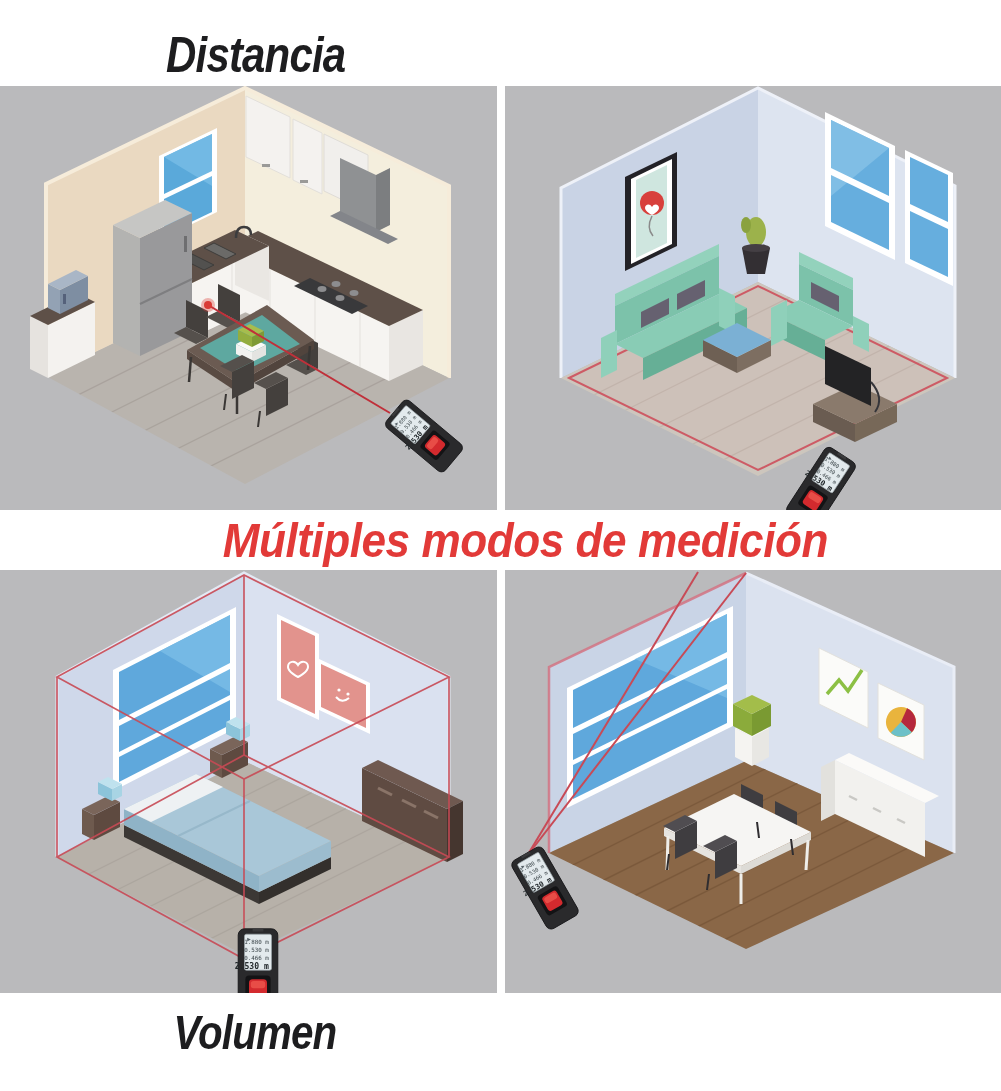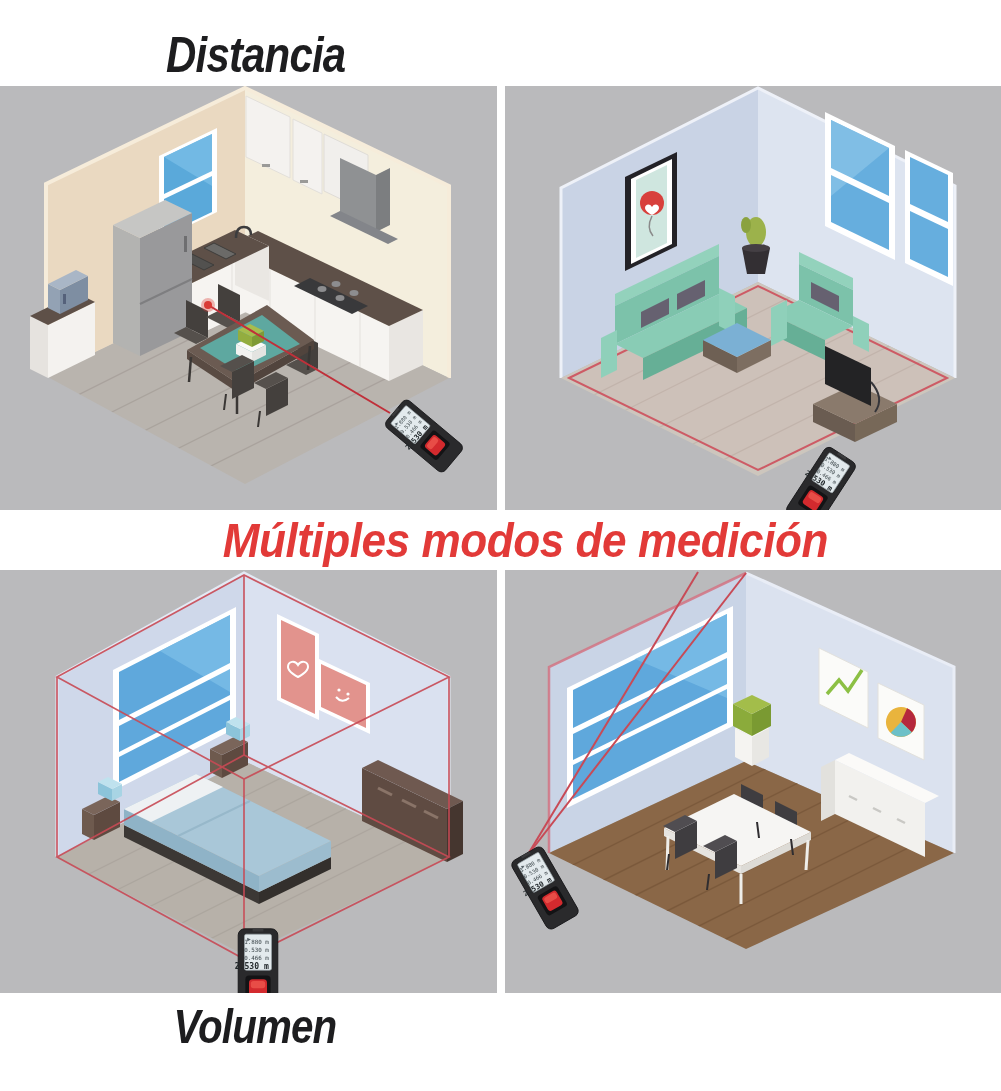--- a/index.html
+++ b/index.html
@@ -8,21 +8,21 @@
   .band{position:absolute;left:5px;width:1001px;display:flex;font-style:italic;}
   .half{width:50%;display:flex;justify-content:center;align-items:flex-end;}
   .cap{font-weight:700;color:#1d1d1f;white-space:nowrap;}
   .cap-top{font-size:50px;letter-spacing:-1px;transform:scaleX(.84);}
   .cap-bot{font-size:48px;letter-spacing:-1px;transform:scaleX(.84);}
   #top-band{top:0;height:86px;}
   #top-band .half{padding-bottom:2px;}
   #mid-band{top:510px;height:60px;justify-content:center;align-items:center;margin-left:20px;}
   #mid-band .heading{font-size:49px;font-weight:700;letter-spacing:-.5px;transform:scaleX(.9);white-space:nowrap;}
   #bot-band{top:993px;height:98px;align-items:flex-start;}
-  #bot-band .half{align-items:flex-start;padding-top:6px;}
+  #bot-band .half{align-items:flex-start;padding-top:12px;}
   .panel{position:absolute;background:#bababc;overflow:hidden;}
   #p-kitchen{left:0;top:86px;width:497px;height:424px;}
   #p-living{left:505px;top:86px;width:496px;height:424px;}
   #p-bedroom{left:0;top:570px;width:497px;height:423px;}
   #p-dining{left:505px;top:570px;width:496px;height:423px;}
   svg{display:block;}
 </style>
 </head>
 <body>
 

